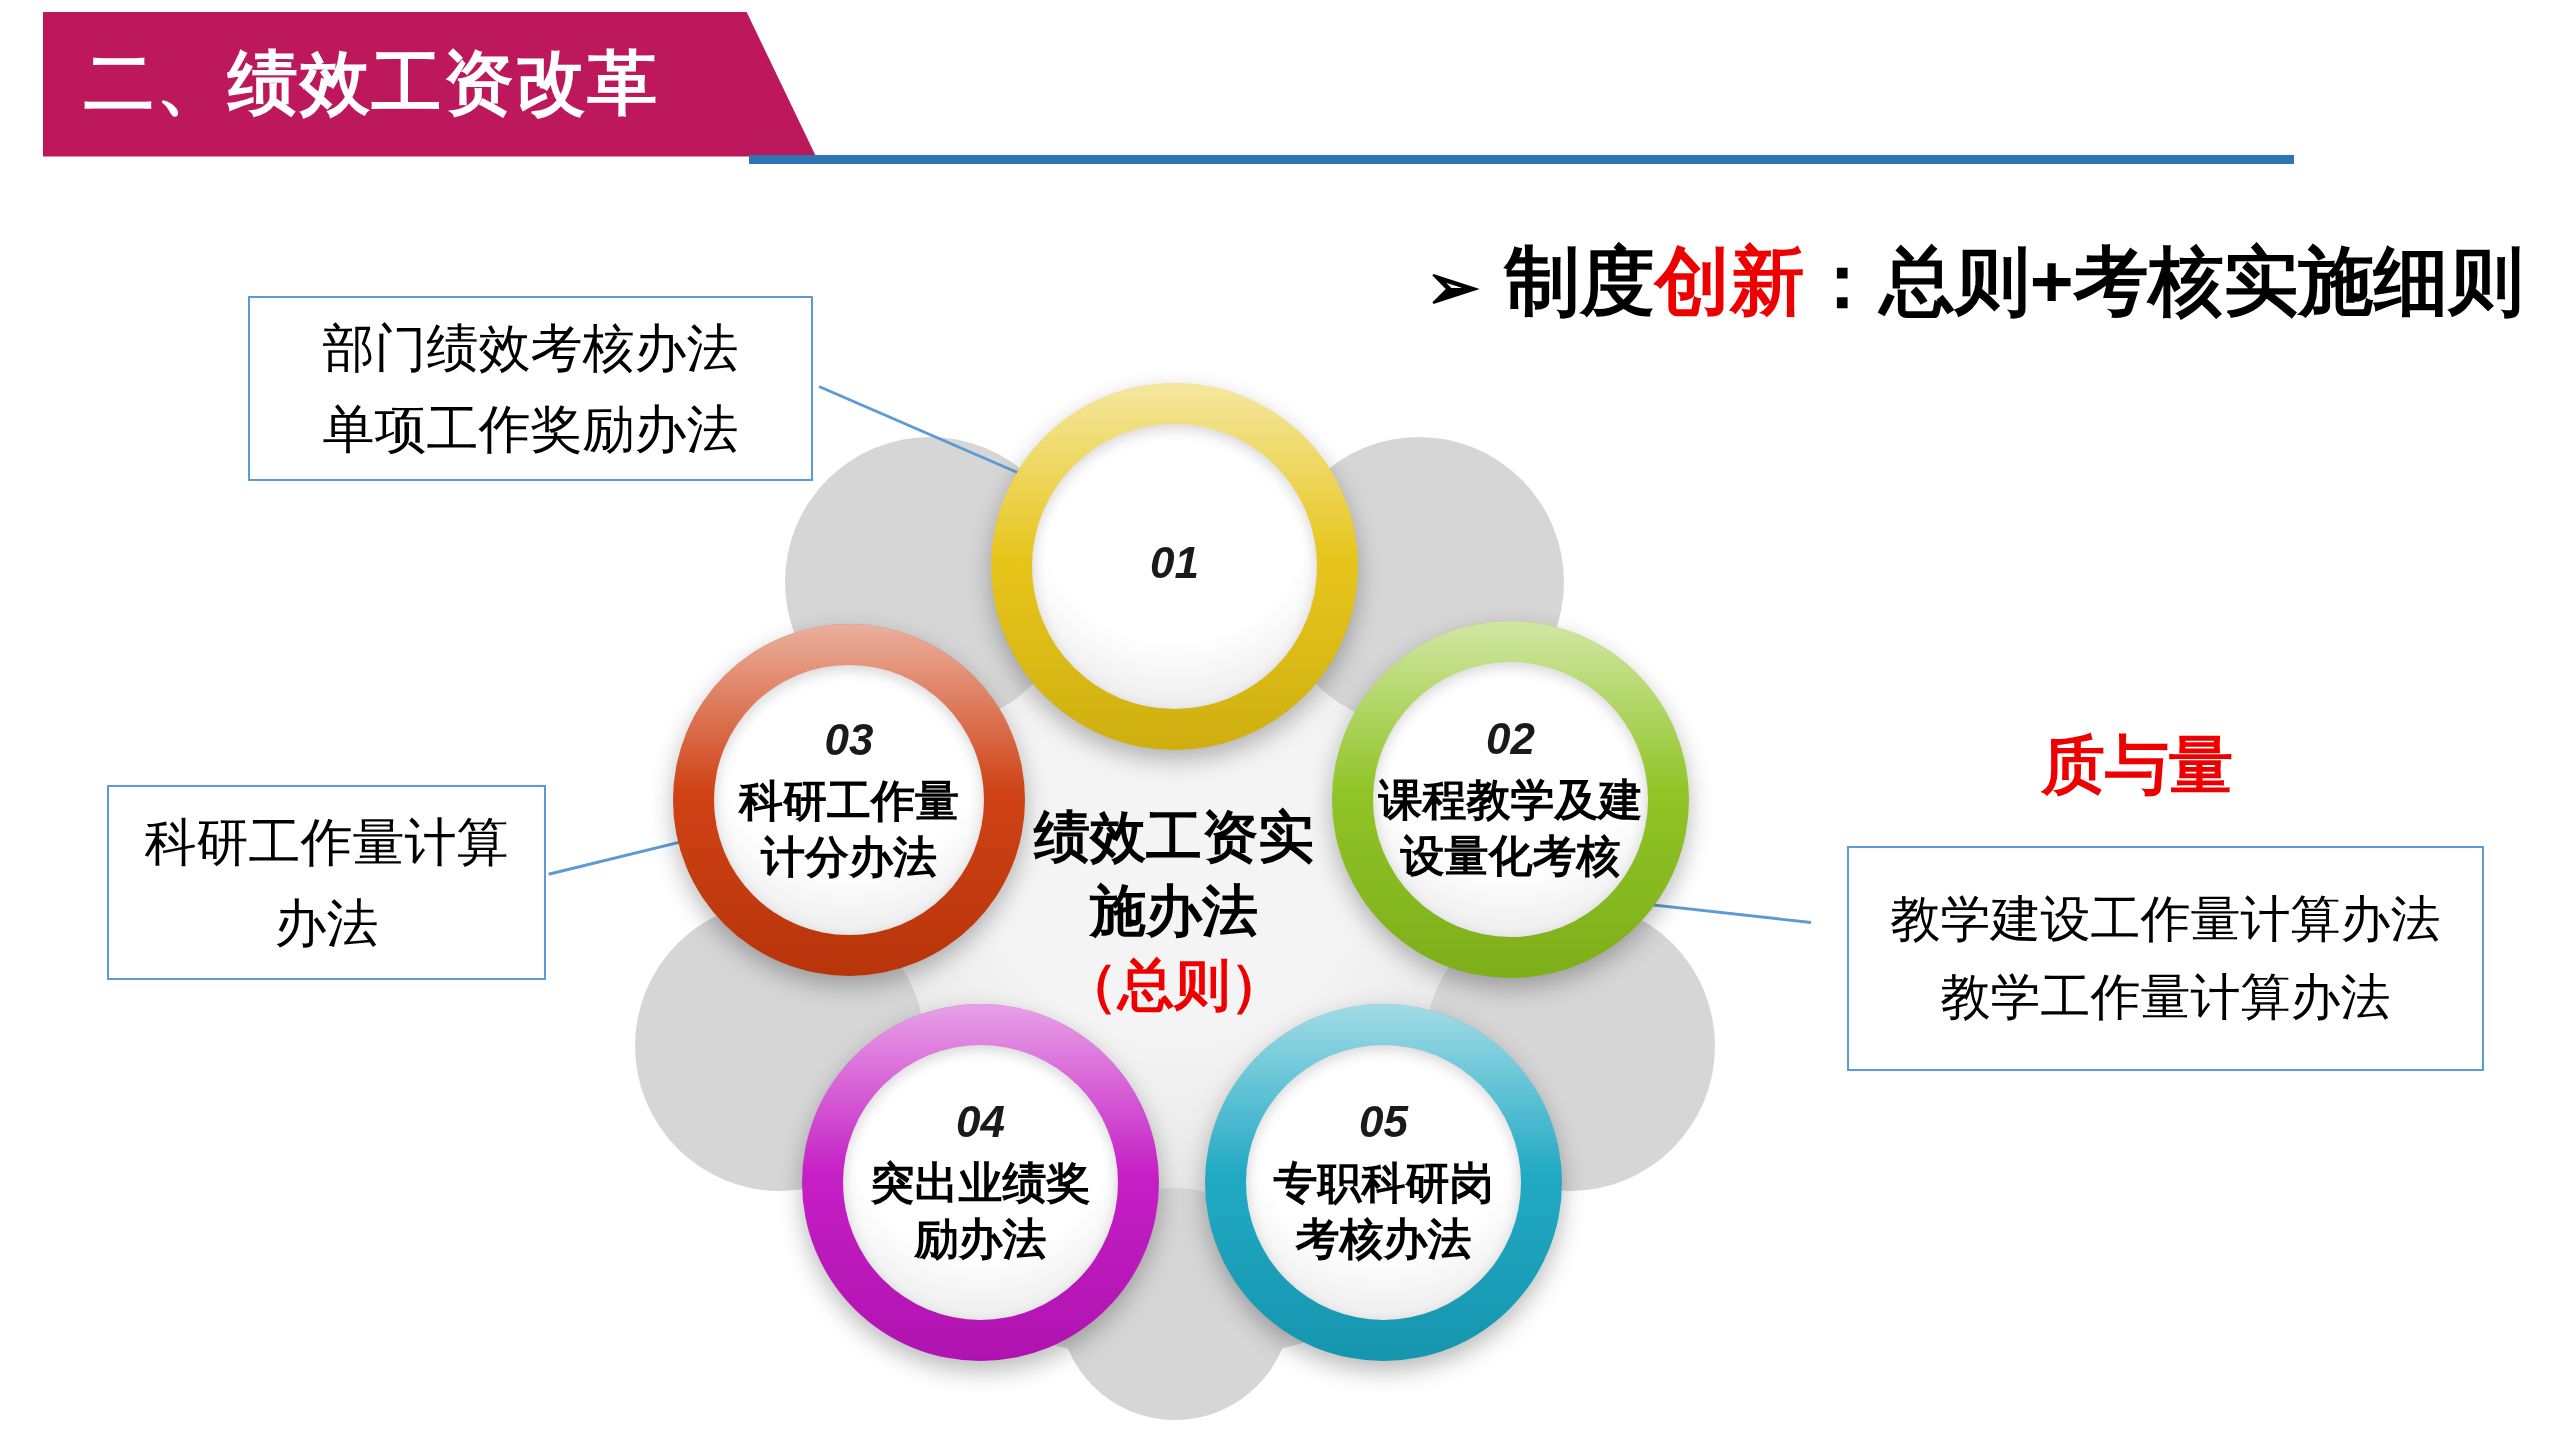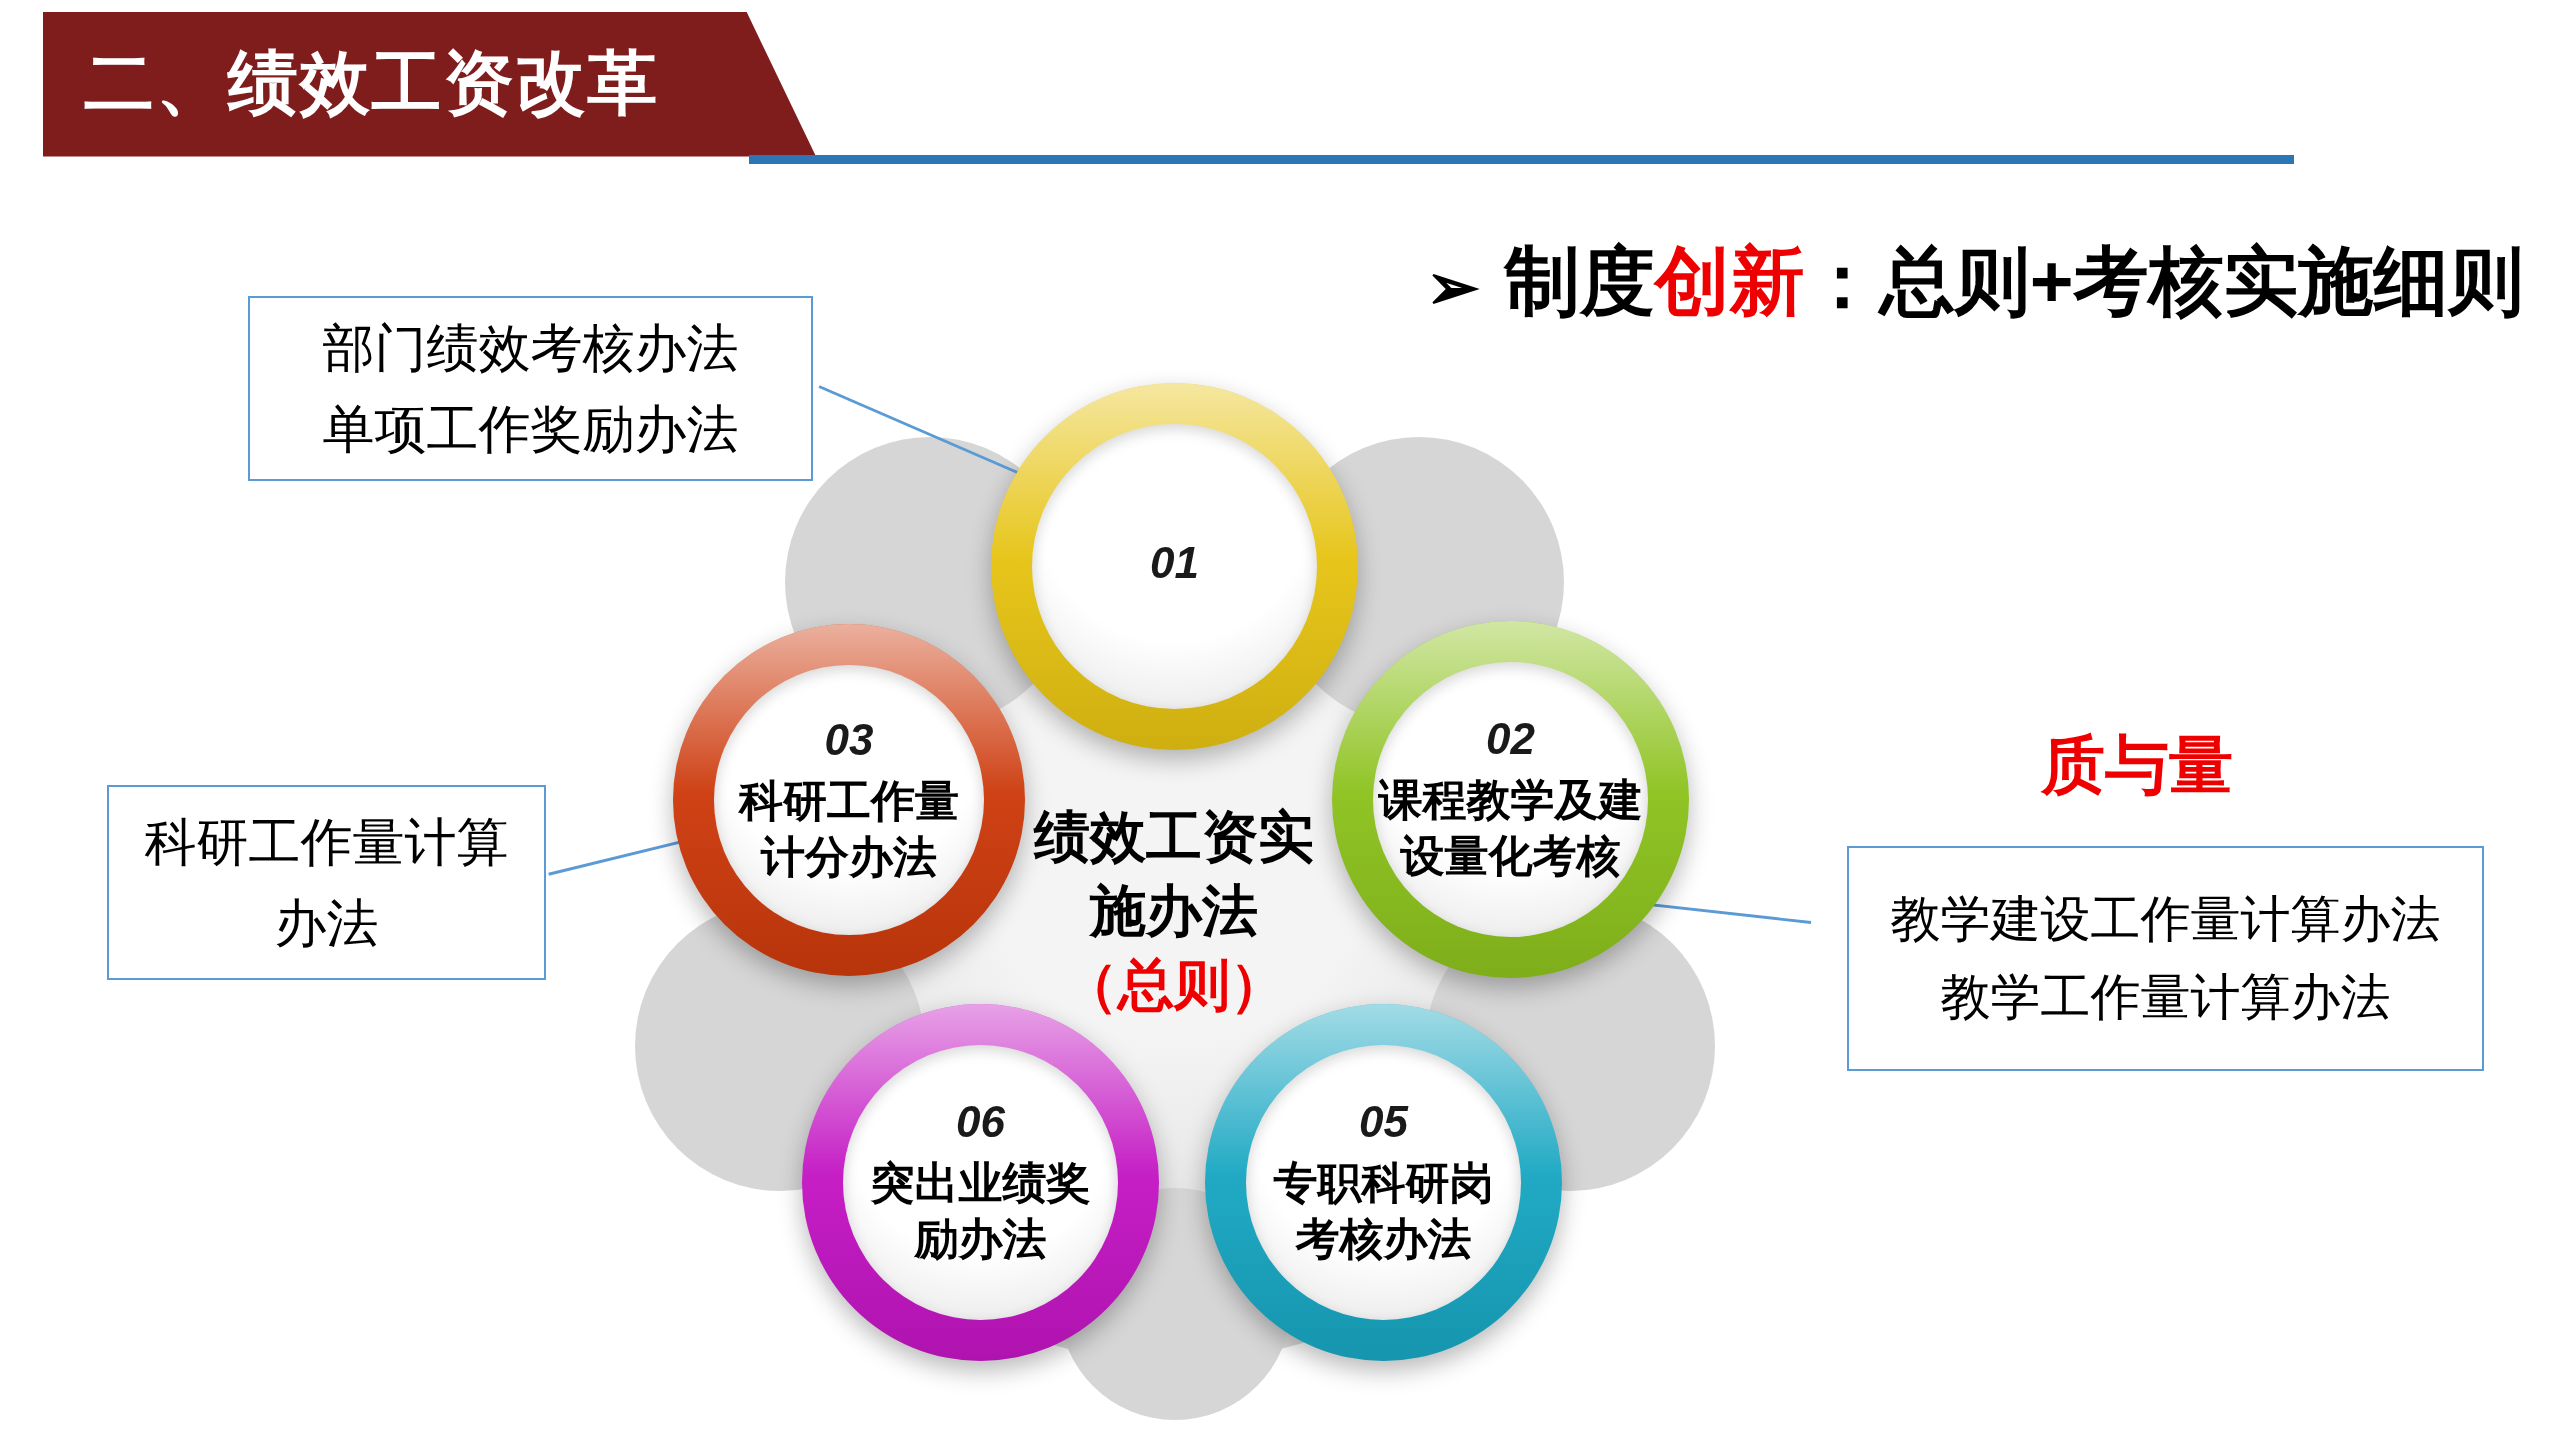--- a/index.html
+++ b/index.html
@@ -68,21 +68,21 @@
   .center-label{position:absolute;left:981px;top:800px;width:386px;text-align:center;
                 z-index:2;font-weight:bold;}
   .center-main{font-size:56px;color:#000;line-height:1.32;}
   .center-sub{font-size:56px;line-height:1.32;}
 </style>
 </head>
 <body>
 
 <div class="slide">
 
-  <div class="banner" style="background-color: #7f1d1d;">
+  <div class="banner" style="background-color: #be185d;">
     <span class="banner-text">二、绩效工资改革</span>
   </div>
   <div class="underline" style="background-color: rgb(46, 117, 182);"></div>
 
   <div class="key-point">
     <span class="bullet">➢</span><span>制度</span><span style="color: rgb(238, 0, 0);">创新</span><span>：总则+考核实施细则</span>
   </div>
 
   <div class="blob"></div>
   <div class="petal petal-1"></div>
@@ -118,21 +118,21 @@
     <div class="inner">
       <div class="num">03</div>
       <div class="nlabel pre">科研工作量
 计分办法</div>
     </div>
   </div>
 
   <div class="node node-4">
     <div class="ring" style="background-color: rgb(195, 21, 195);"></div>
     <div class="inner">
-      <div class="num">06</div>
+      <div class="num">04</div>
       <div class="nlabel pre">突出业绩奖
 励办法</div>
     </div>
   </div>
 
   <div class="node node-5">
     <div class="ring" style="background-color: rgb(24, 166, 194);"></div>
     <div class="inner">
       <div class="num">05</div>
       <div class="nlabel pre">专职科研岗

